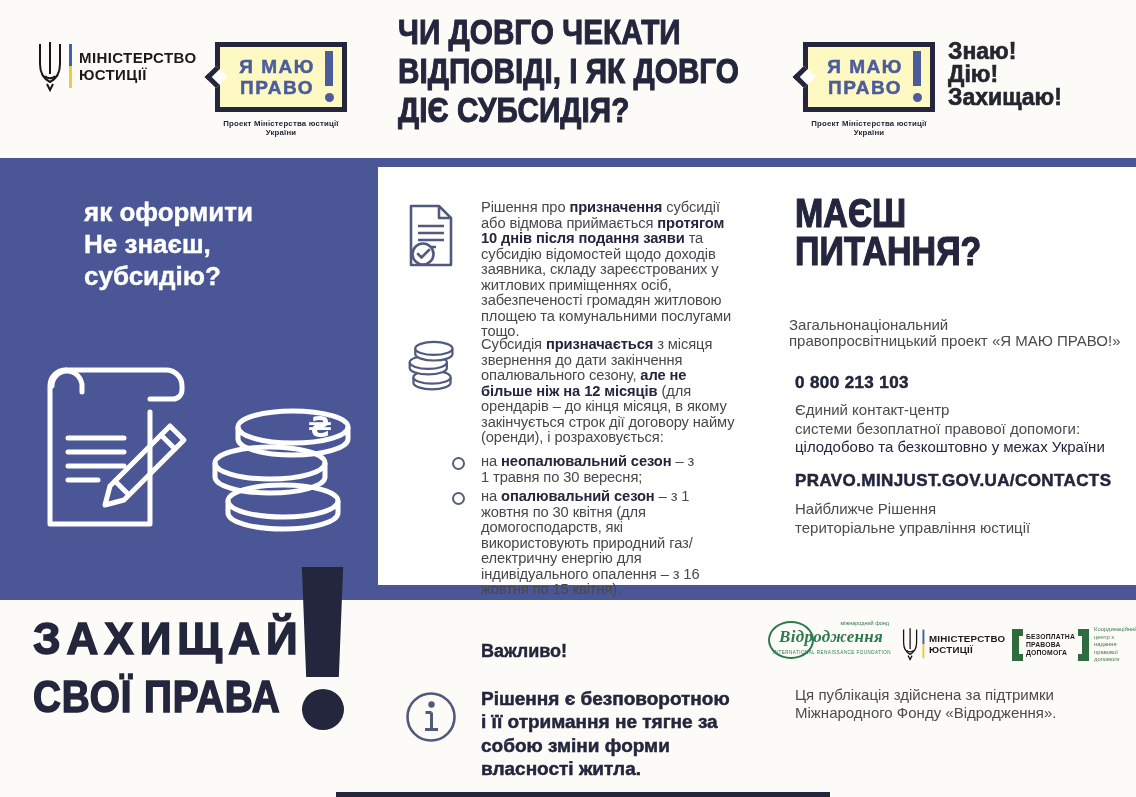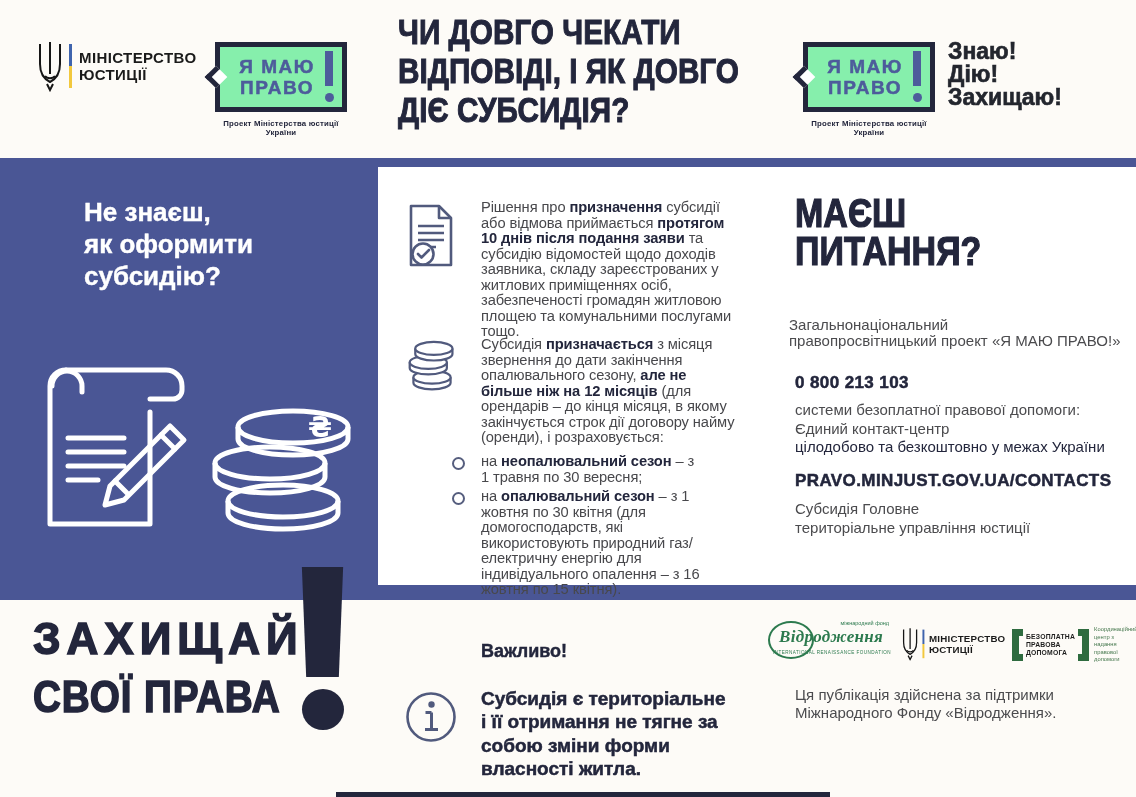--- a/index.html
+++ b/index.html
@@ -14,21 +14,21 @@
   
   .min-logo { position:absolute; display:flex; align-items:center; z-index:5; }
   .min-logo .stripe { width:3px; height:44px; margin:0 7px 0 5px;
       background:linear-gradient(#3f64ad 0 50%, #f2c83d 50% 100%); }
   .min-text { font-weight:bold; font-size:15px; line-height:17px; color:#1a1a1a; letter-spacing:.4px; }
   .min-logo-footer { left:901px; top:627px; transform:scale(0.65); transform-origin:left top; }
   .min-logo-header { left:36px; top:40px; }
 
   
   .ymp { position:absolute; width:132px; z-index:5; }
-  .ymp-frame { position:relative; width:132px; height:70px; background:#86efac; border:5px solid #23263c; }
+  .ymp-frame { position:relative; width:132px; height:70px; background:#fef9c3; border:5px solid #23263c; }
   .ymp-notch { position:absolute; left:-12px; top:50%; width:16px; height:16px; background:#fff;
       border-left:5px solid #23263c; border-bottom:5px solid #23263c;
       transform:translateY(-50%) rotate(45deg); }
   .ymp-words { padding:9px 24px 0 16px; text-align:center; font-weight:bold; font-size:19px;
       line-height:21px; letter-spacing:1.5px; color:#4d5c9b; -webkit-text-stroke:.5px #4d5c9b; }
   .ymp-bar { position:absolute; right:9px; top:4px; width:8px; height:35px; background:#4d5c9b; }
   .ymp-dot { position:absolute; right:8px; bottom:5px; width:9px; height:9px; border-radius:50%; background:#4d5c9b; }
   .ymp-sub { margin-top:7px; text-align:center; font-size:7.8px; font-weight:bold; color:#23263c; letter-spacing:.2px; }
 
   
@@ -149,22 +149,22 @@
     <div class="ymp-sub">Проект Міністерства юстиції України</div>
   </div>
 
   <div class="slogan">
     <div>Знаю!</div>
     <div>Дію!</div>
     <div>Захищаю!</div>
   </div>
 
   <div class="question">
+    <div>як оформити</div>
     <div>Не знаєш,</div>
-    <div>як оформити</div>
     <div>субсидію?</div>
   </div>
 
   <svg class="illus-doc" viewBox="0 0 180 172" width="180" height="172">
     <g fill="none" stroke="#ffffff" stroke-width="5" stroke-linejoin="round" stroke-linecap="round">
       <path d="M38 10 c-9 0 -16 7 -16 16 V164 h100 V52"></path>
       <path d="M38 10 h100 c9 0 16 7 16 16 v4 c0 5 -4 9 -9 9 H122"></path>
       <path d="M24 26 a15 15 0 0 1 30 0 v6"></path>
       <path d="M40 78 h56 M40 92 h56 M40 106 h56 M40 120 h30"></path>
       <path d="M142 66 l14 14 L96 140 l-19 5 5 -19 z"></path>
@@ -225,43 +225,43 @@
   <div class="contact-heading">
     <div>МАЄШ</div>
     <div>ПИТАННЯ?</div>
   </div>
   <div class="c-desc" style="left:789px; top:317px;">
     <div>Загальнонаціональний</div>
     <div>правопросвітницький проект «Я МАЮ ПРАВО!»</div>
   </div>
   <div class="link-bold" style="left:795px; top:373px;">0 800 213 103</div>
   <div class="c-desc c-desc-loose" style="left:795px; top:401px;">
+    <div>Єдиний контакт-центр</div>
     <div>системи безоплатної правової допомоги:</div>
-    <div>Єдиний контакт-центр</div>
     <div class="bold-line">цілодобово та безкоштовно у межах України</div>
   </div>
   <div class="link-bold" style="left:795px; top:471px;">PRAVO.MINJUST.GOV.UA/CONTACTS</div>
   <div class="c-desc c-desc-loose" style="left:795px; top:500px;">
-    <div>Субсидія Головне</div>
+    <div>Найближче Рішення</div>
     <div>територіальне управління юстиції</div>
   </div>
 
   <div class="footer-slogan">
     <div class="l1">ЗАХИЩАЙ</div>
     <div class="l2">СВОЇ ПРАВА</div>
   </div>
 
   <div class="imp-label">Важливо!</div>
   <svg class="info-icon" viewBox="0 0 52 52" width="52" height="52">
     <circle cx="26" cy="26" r="23.5" fill="none" stroke="#515a7d" stroke-width="2.6"></circle>
     <circle cx="26.5" cy="13.5" r="3.2" fill="#515a7d"></circle>
     <path d="M20.5 21.5 h6 M26.5 21.5 v17 M20 38.5 h13" fill="none" stroke="#515a7d" stroke-width="3"></path>
   </svg>
   <div class="imp-text">
-    <div>Субсидія є територіальне</div>
+    <div>Рішення є безповоротною</div>
     <div>і її отримання не тягне за</div>
     <div>собою зміни форми</div>
     <div>власності житла.</div>
   </div>
 
   <div class="irf">
     <div class="irf-top">міжнародний фонд</div>
     <div class="irf-mid">
       <div class="irf-ellipse"></div>
       <div class="irf-name">Відродження</div>

